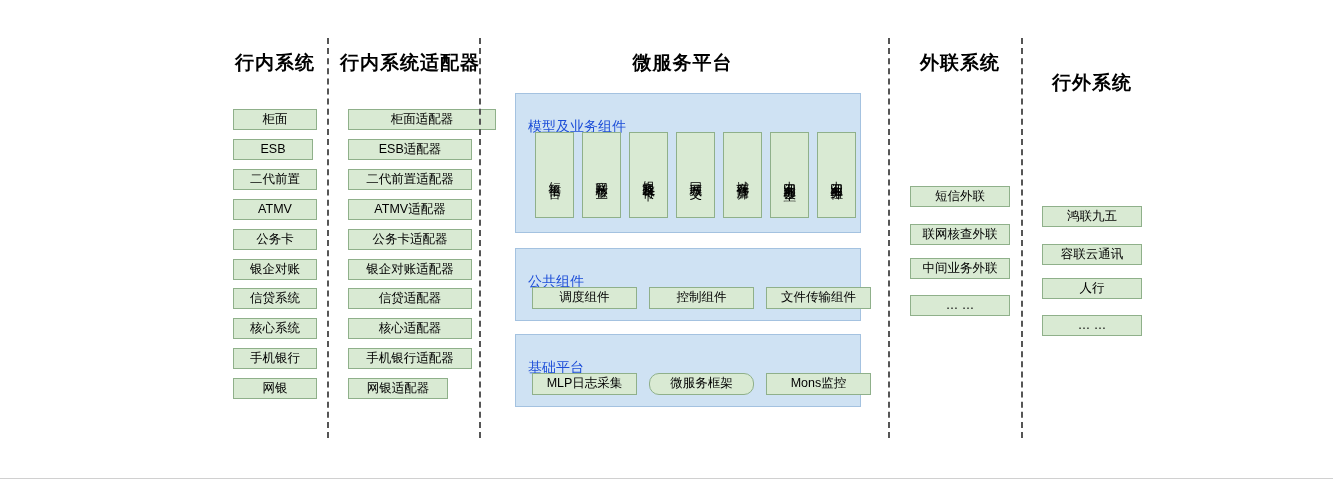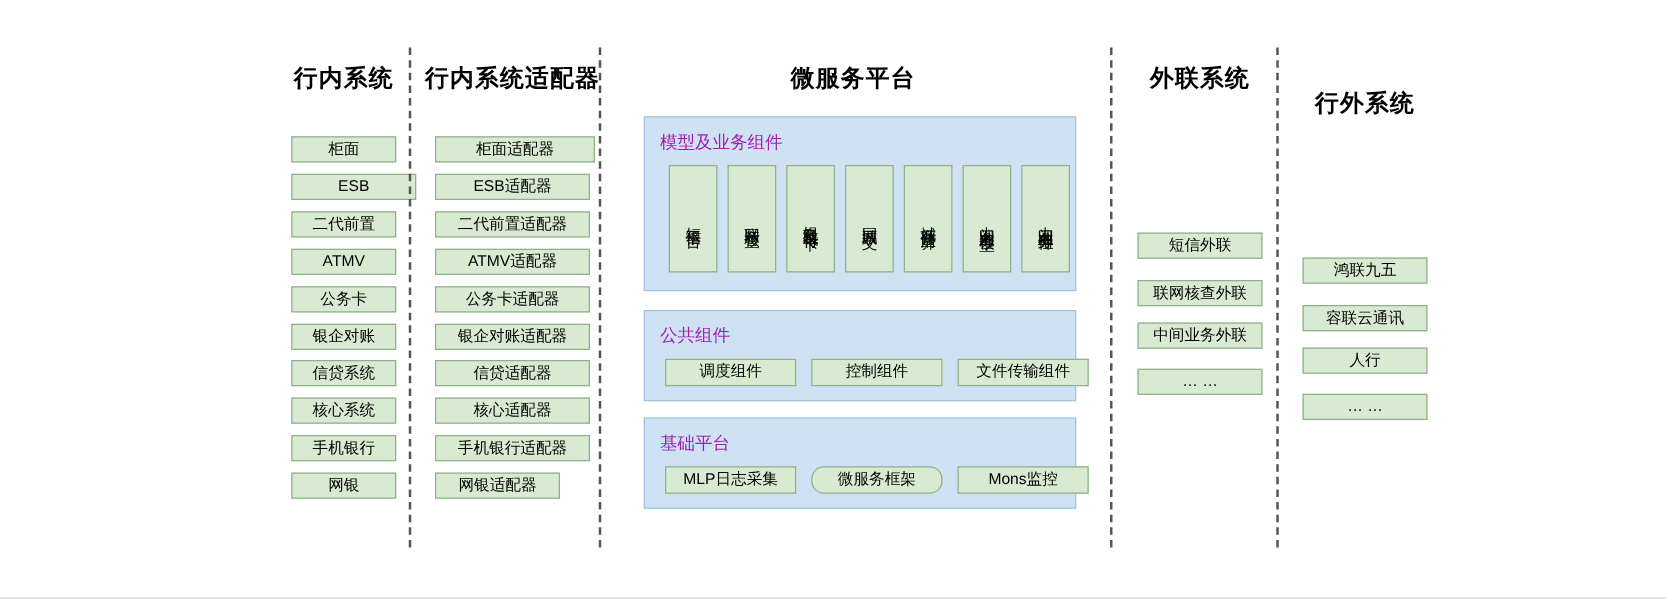--- a/index.html
+++ b/index.html
@@ -69,23 +69,23 @@
   
   .panel {
     position: absolute;
     box-sizing: border-box;
     background: #cfe2f3;
     border: 1px solid #a4c2e0;
   }
   .panel-label {
     position: absolute;
     left: 12px;
-    top: 11px;
+    top: 24px;
     font-size: 14px;
-    color: #a21caf;
+    color: #1d4ed8;
   }
   .vchip {
     position: absolute;
     box-sizing: border-box;
     background: #d9ead3;
     border: 1px solid #8fb08a;
     font-size: 12.5px;
     color: #000;
     display: flex;
     align-items: center;
@@ -97,36 +97,36 @@
   }
 </style>
 </head>
 <body>
 
 <div id="canvas">
 
   <div class="col" style="left:215px; width:120px;">
     <div class="col-title">行内系统</div>
     <div class="chip stack-chip" style="left:18px; top:109px; width:84px;">柜面</div>
-    <div class="chip stack-chip" style="left:18px; top:139px; width:100px;">ESB</div>
+    <div class="chip stack-chip" style="left:18px; top:139px; width:80px;">ESB</div>
     <div class="chip stack-chip" style="left:18px; top:169px; width:84px;">二代前置</div>
     <div class="chip stack-chip" style="left:18px; top:199px; width:84px;">ATMV</div>
     <div class="chip stack-chip" style="left:18px; top:229px; width:84px;">公务卡</div>
     <div class="chip stack-chip" style="left:18px; top:259px; width:84px;">银企对账</div>
     <div class="chip stack-chip" style="left:18px; top:288px; width:84px;">信贷系统</div>
     <div class="chip stack-chip" style="left:18px; top:318px; width:84px;">核心系统</div>
     <div class="chip stack-chip" style="left:18px; top:348px; width:84px;">手机银行</div>
     <div class="chip stack-chip" style="left:18px; top:378px; width:84px;">网银</div>
   </div>
 
   <div class="divider" style="left:327px;"></div>
 
   <div class="col" style="left:340px; width:140px;">
     <div class="col-title">行内系统适配器</div>
-    <div class="chip stack-chip" style="left:8px; top:109px; width:128px;">柜面适配器</div>
+    <div class="chip stack-chip" style="left:8px; top:109px; width:148px;">柜面适配器</div>
     <div class="chip stack-chip" style="left:8px; top:139px; width:124px;">ESB适配器</div>
     <div class="chip stack-chip" style="left:8px; top:169px; width:124px;">二代前置适配器</div>
     <div class="chip stack-chip" style="left:8px; top:199px; width:124px;">ATMV适配器</div>
     <div class="chip stack-chip" style="left:8px; top:229px; width:124px;">公务卡适配器</div>
     <div class="chip stack-chip" style="left:8px; top:259px; width:124px;">银企对账适配器</div>
     <div class="chip stack-chip" style="left:8px; top:288px; width:124px;">信贷适配器</div>
     <div class="chip stack-chip" style="left:8px; top:318px; width:124px;">核心适配器</div>
     <div class="chip stack-chip" style="left:8px; top:348px; width:124px;">手机银行适配器</div>
     <div class="chip stack-chip" style="left:8px; top:378px; width:100px;">网银适配器</div>
   </div>

